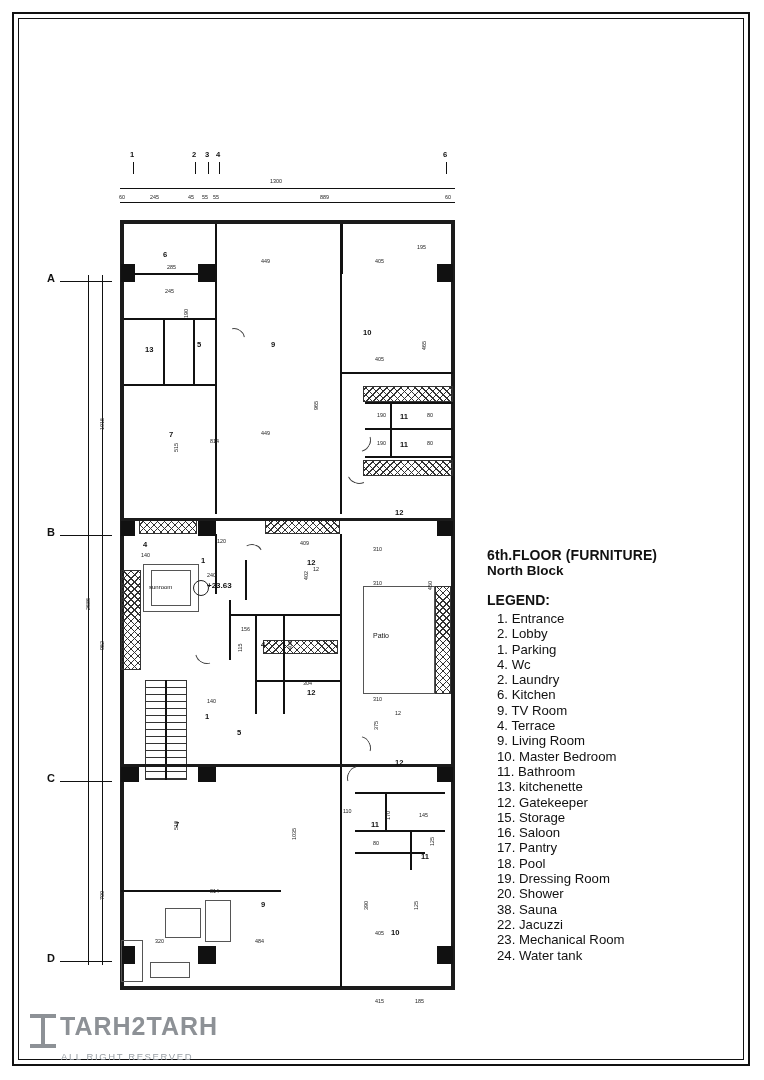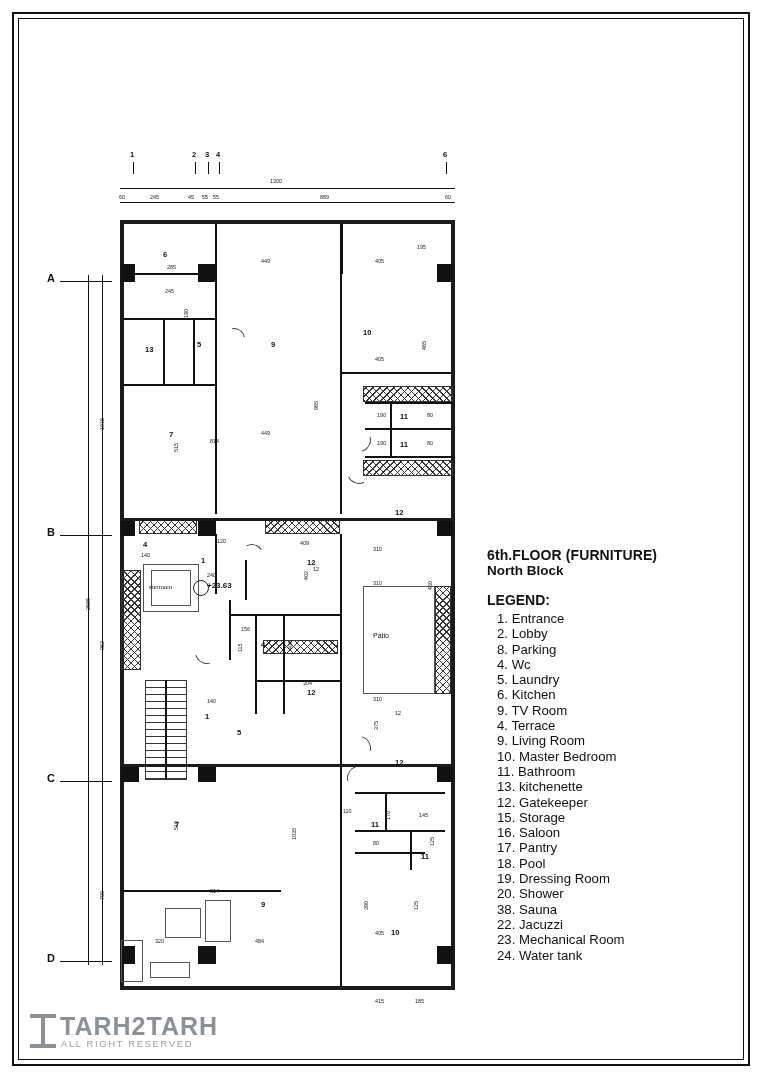--- a/index.html
+++ b/index.html
@@ -16,21 +16,21 @@
   .legend-list{list-style:none;margin:0;padding:0;}
   .legend-list li{font-size:13.2px;line-height:15.3px;padding-left:10px;white-space:nowrap;}
 
   
   .logo{position:absolute;left:30px;top:1012px;width:180px;height:48px;color:#8d9196;}
   .logo-mark{position:absolute;left:0;top:2px;width:26px;height:34px;}
   .logo-mark:before{content:"";position:absolute;left:0;top:0;width:26px;height:4px;background:#8d9196;}
   .logo-mark:after{content:"";position:absolute;left:11px;top:4px;width:4px;height:30px;background:#8d9196;}
   .logo-mark i{position:absolute;left:0;top:30px;width:26px;height:4px;background:#8d9196;display:block;}
   .logo-text{position:absolute;left:30px;top:0px;font-size:25px;font-weight:bold;letter-spacing:1px;color:#8d9196;}
-  .logo-sub{position:absolute;left:31px;top:26px;font-size:9.5px;letter-spacing:1.6px;color:#9aa0a6;}
+  .logo-sub{position:absolute;left:31px;top:39px;font-size:9.5px;letter-spacing:1.6px;color:#9aa0a6;}
 
   
   .plan{position:absolute;left:55px;top:140px;width:420px;height:880px;}
   .gl{position:absolute;background:#111;}           
   .wall{position:absolute;background:#1b1b1b;}      
   .col{position:absolute;background:#111;}          
   .thin{position:absolute;border:1px solid #555;box-sizing:border-box;}
   .hatch{position:absolute;background:
       repeating-linear-gradient(45deg,#333 0 1px,transparent 1px 5px),
       repeating-linear-gradient(-45deg,#333 0 1px,transparent 1px 5px);
@@ -254,23 +254,23 @@
     <div class="arcdoor" style="left:292px;top:626px;width:22px;height:22px;transform:rotate(300deg);"></div>
   </div>
 
   <div class="legend">
     <div class="legend-title">6th.FLOOR (FURNITURE)</div>
     <div class="legend-sub">North Block</div>
     <div class="legend-head">LEGEND:</div>
     <ul class="legend-list">
       <li>1. Entrance</li>
       <li>2. Lobby</li>
-      <li>8. Parking</li>
+      <li>1. Parking</li>
       <li>4. Wc</li>
-      <li>5. Laundry</li>
+      <li>2. Laundry</li>
       <li>6. Kitchen</li>
       <li>9. TV Room</li>
       <li>4. Terrace</li>
       <li>9. Living Room</li>
       <li>10. Master Bedroom</li>
       <li>11. Bathroom</li>
       <li>13. kitchenette</li>
       <li>12. Gatekeeper</li>
       <li>15. Storage</li>
       <li>16. Saloon</li>

